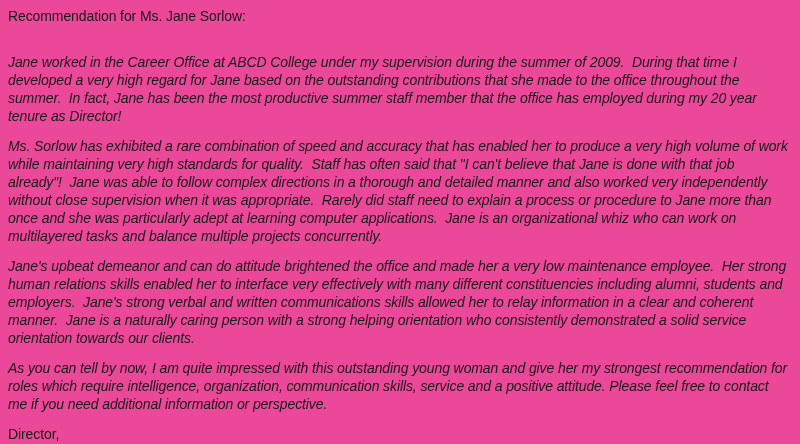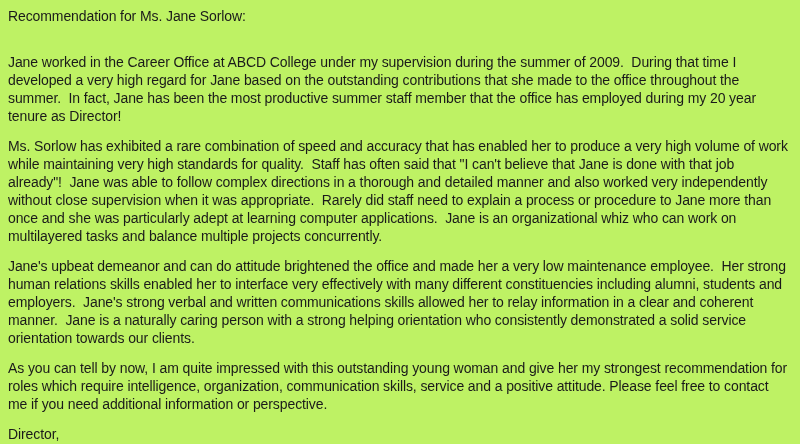--- a/index.html
+++ b/index.html
@@ -4,36 +4,37 @@
 <style>
   html, body {
     margin: 0;
     padding: 0;
     background: #ffffff;
   }
   .page {
     box-sizing: border-box;
     width: 800px;
     height: 444px;
-    background: #bef264;
+    background: #ec4899;
     padding: 7px 9px 0 8px;
     overflow: hidden;
     font-family: "Liberation Sans", "DejaVu Sans", sans-serif;
     font-size: 14px;
     line-height: 18px;
     letter-spacing: -0.1px;
     color: #1a1a1a;
   }
   .salutation {
     margin: 0 0 28px 0;
     white-space: pre-wrap;
   }
   .para {
     margin: 0 0 12px 0;
     white-space: pre-wrap;
+    font-style: italic;
   }
   .closing {
     margin: 0;
     white-space: pre-wrap;
   }
 </style>
 </head>
 <body>
 
 <div class="page">

